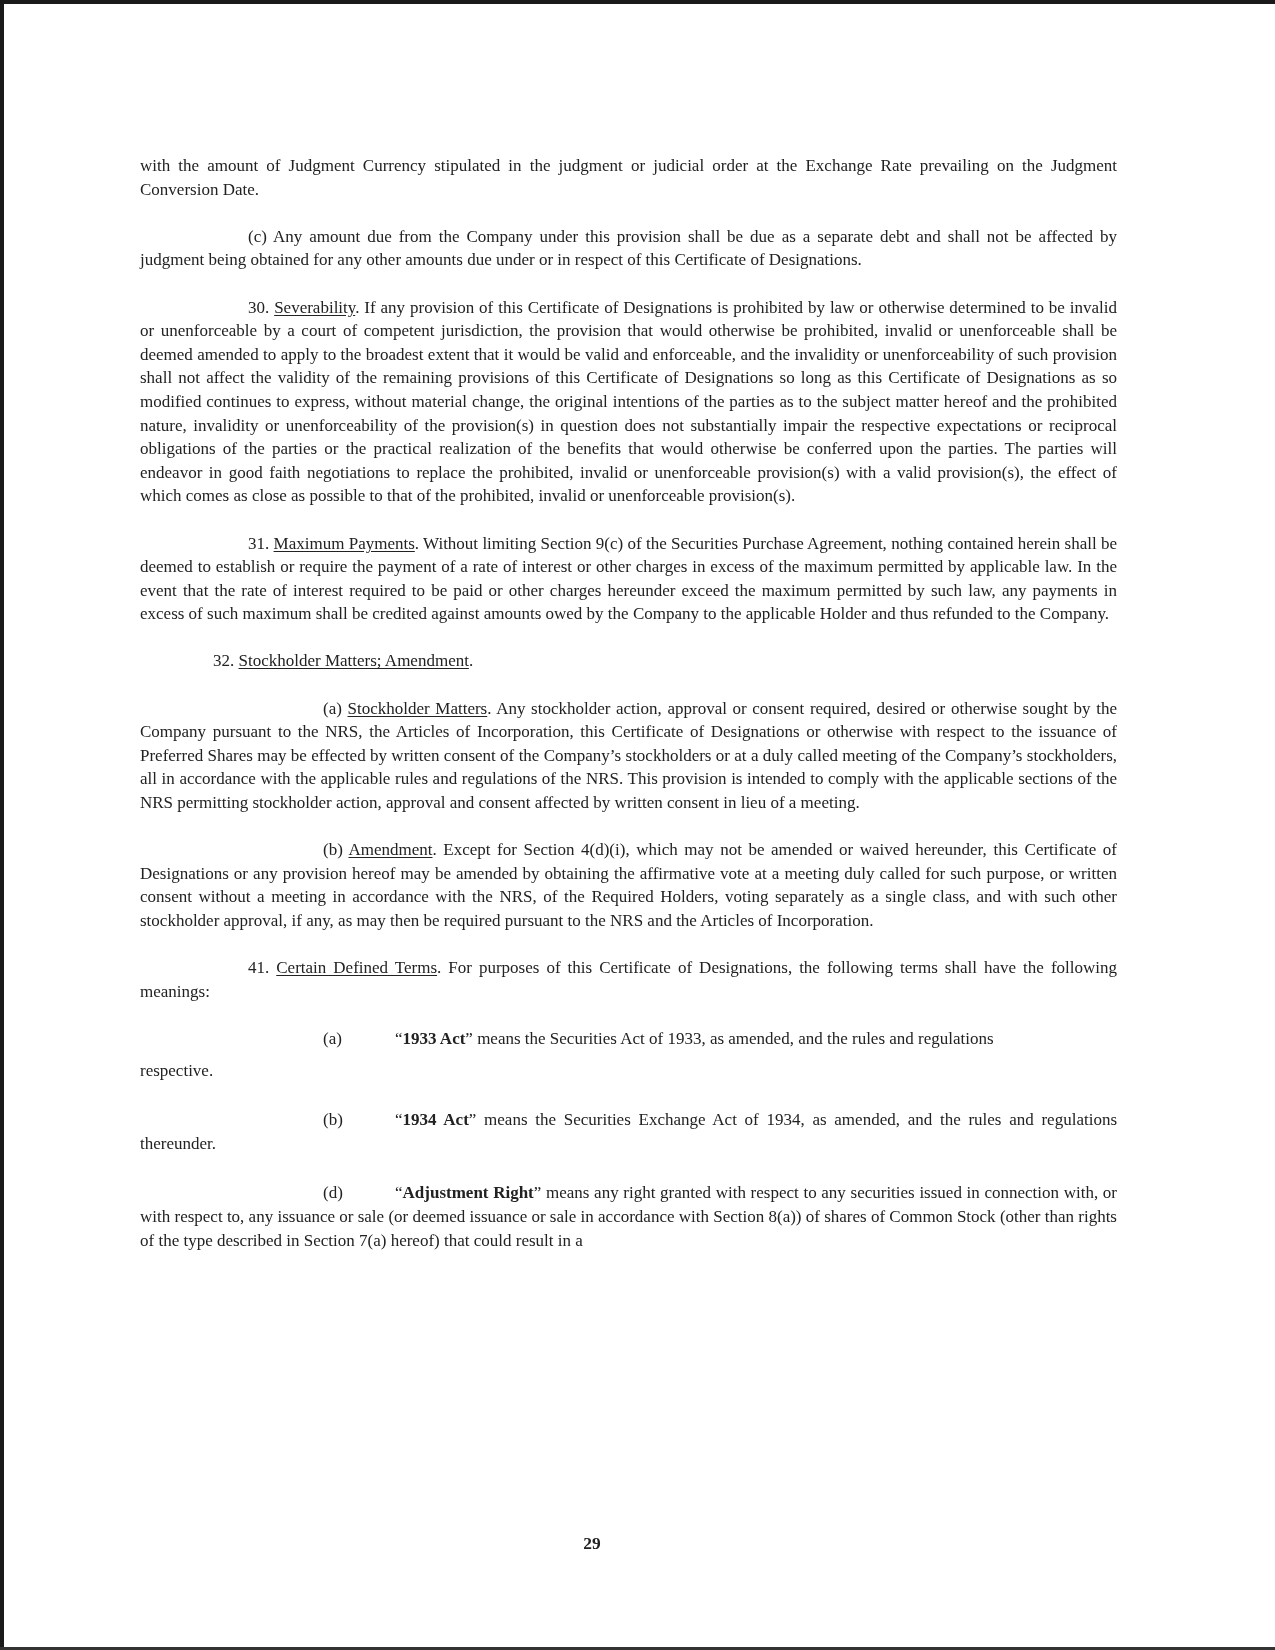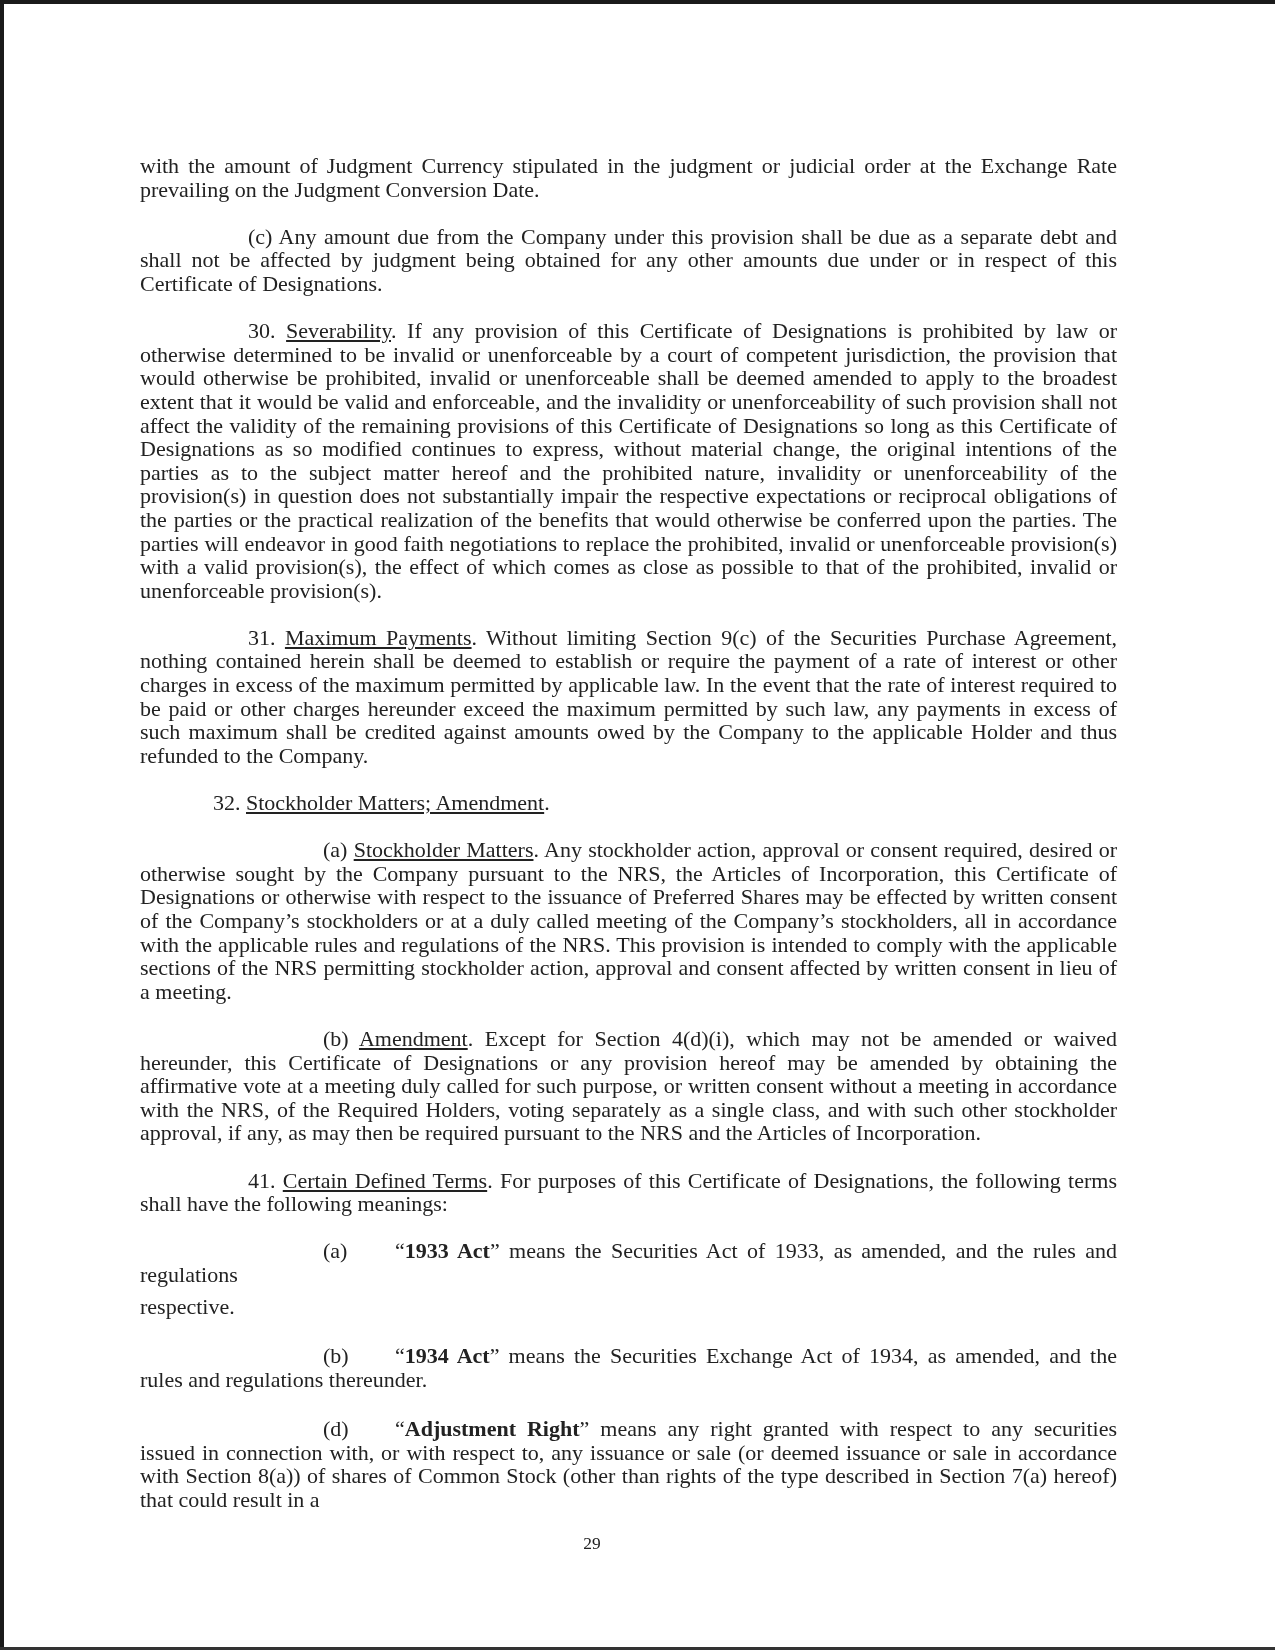--- a/index.html
+++ b/index.html
@@ -7,34 +7,35 @@
       width: 1275px; height: 1650px; position: relative; overflow: hidden;
       background: #ffffff;
       font-family: "Liberation Serif", "DejaVu Serif", serif;
       color: #222;
     }
     .frame-top { position: absolute; left: 0; top: 0; width: 1275px; height: 4px; background: #1a1a1a; }
     .frame-left { position: absolute; left: 0; top: 0; width: 4px; height: 1650px; background: #1a1a1a; }
     .frame-bottom { position: absolute; left: 0; bottom: 0; width: 1275px; height: 3px; background: #333; }
     .page {
       position: absolute; left: 140px; top: 154px; width: 977px;
-      font-size: 22px; line-height: 23.6px; text-align: justify;
+      font-size: 17px; line-height: 23.6px; text-align: justify;
     }
     p { margin: 0 0 23.6px 0; }
     .ind { text-indent: 108px; }
     .ind-sub { text-indent: 183px; }
     .hd32 { padding-left: 73px; }
     u { text-underline-offset: 2px; }
     b { font-weight: bold; }
     .def { margin-bottom: 26px; }
     .def .lab { display: inline-block; width: 72px; text-indent: 0; }
     .def-a .tail { display: block; margin-top: 8px; text-indent: 0; }
     .pnum {
       position: absolute; left: 0; width: 1184px; top: 1533px; text-align: center;
       font-size: 17.4px;
+      font-weight: bold;
     }
   </style>
 </head>
 <body>
 
 <div class="frame-top"></div>
 <div class="frame-left"></div>
 <div class="frame-bottom"></div>
 
 <div class="page">

